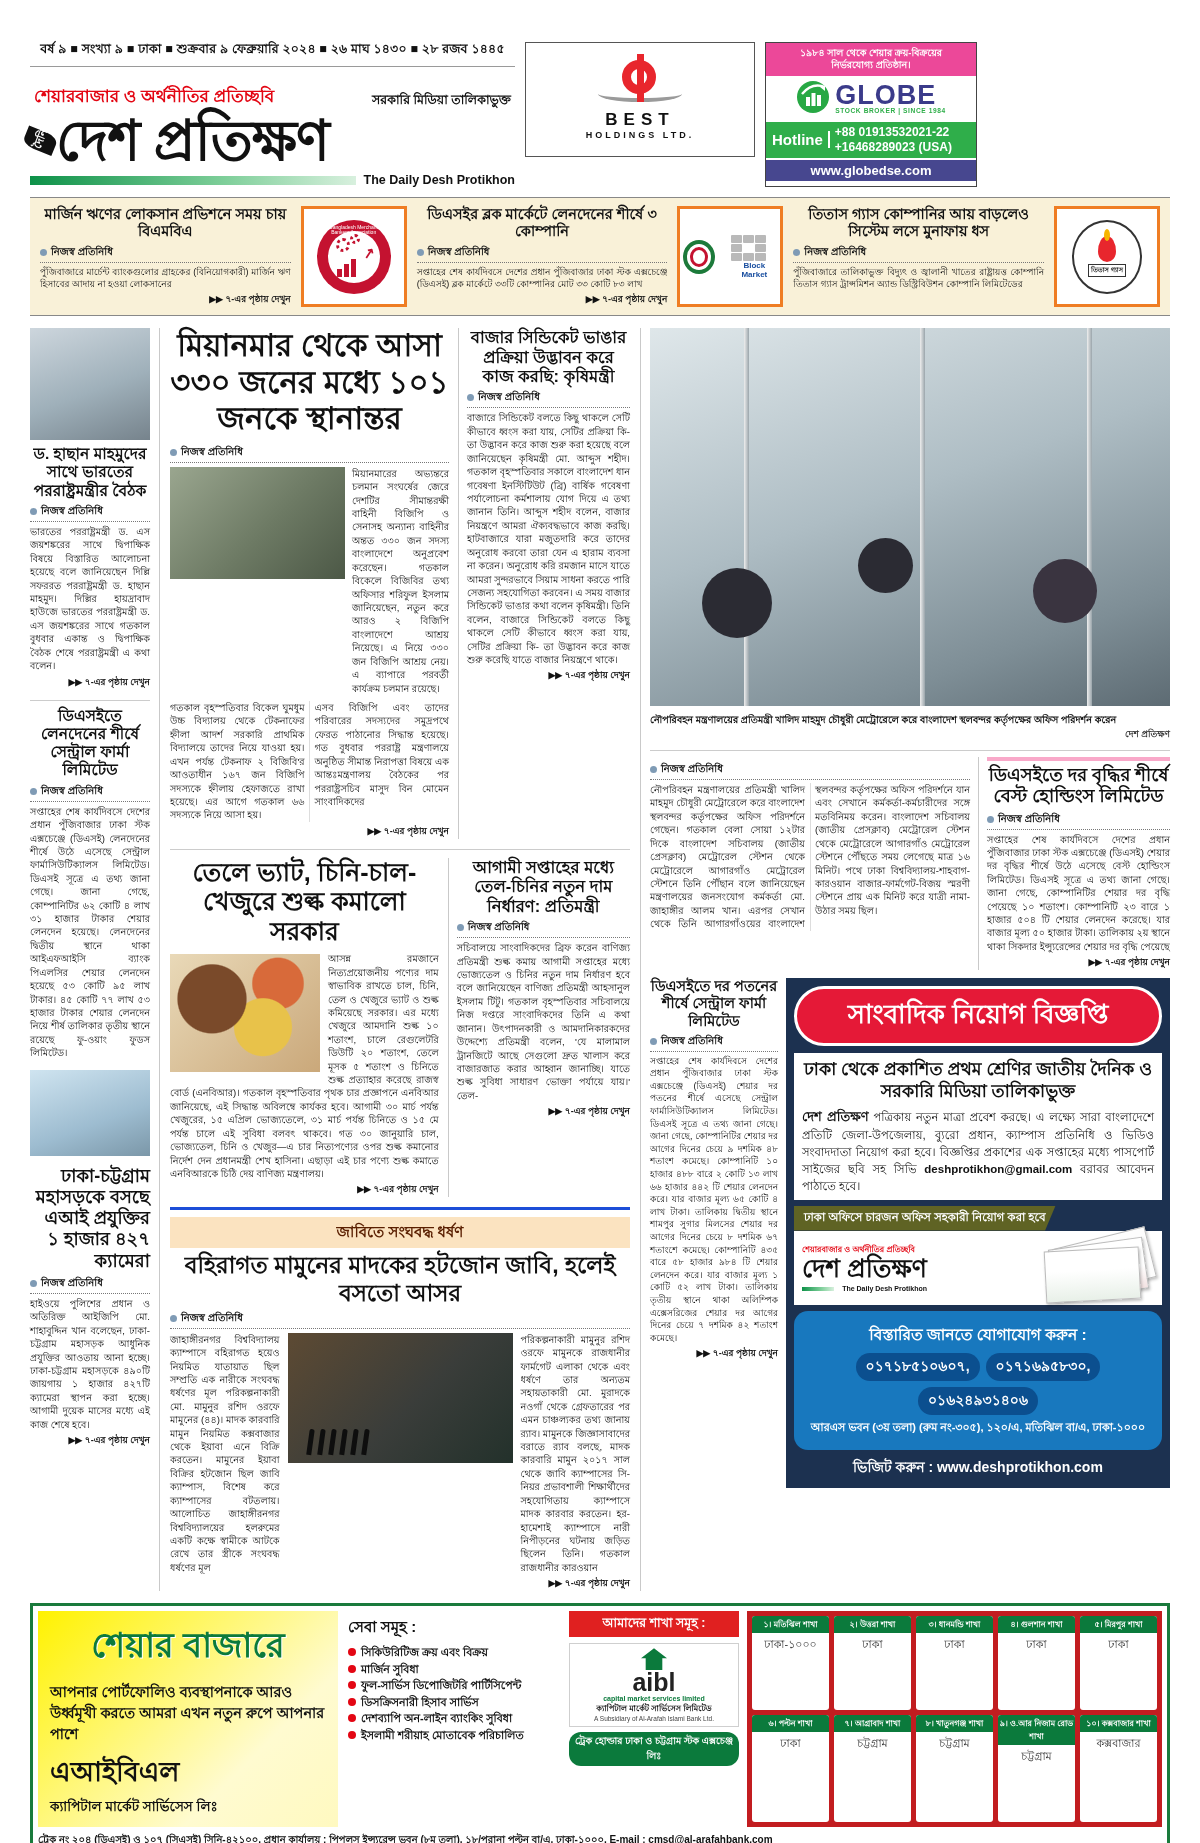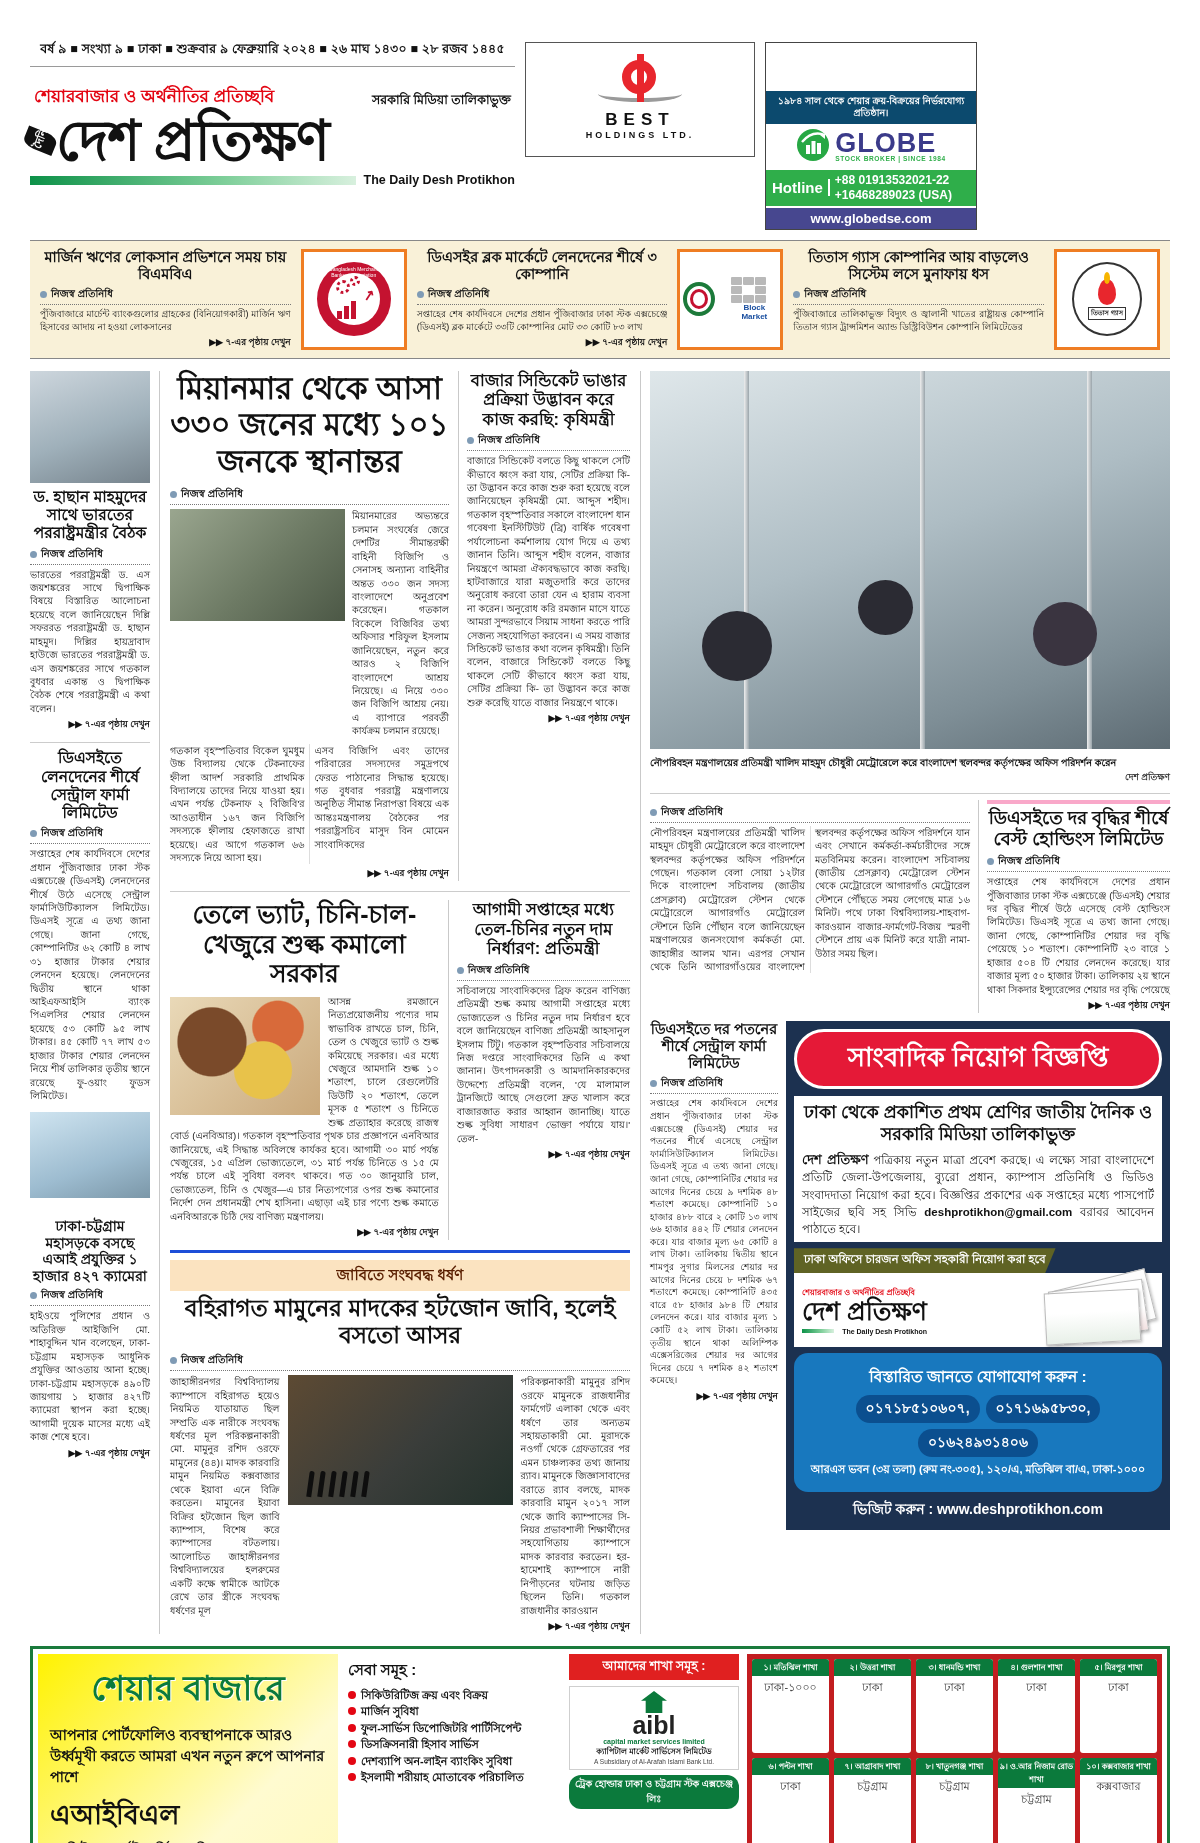--- a/index.html
+++ b/index.html
@@ -26,21 +26,21 @@
   .ad-best { width:230px; height:115px; border:1px solid #555; margin-top:16px;
              display:flex; flex-direction:column; align-items:center; justify-content:center; background:#fff; }
   .best-mark { position:relative; width:64px; height:46px; }
   .best-ring { position:absolute; left:14px; top:0; width:34px; height:34px; border:9px solid #e8262d; border-radius:50%; }
   .best-stem { position:absolute; left:29px; top:-6px; width:7px; height:48px; background:#e8262d; }
   .best-swoosh { position:absolute; left:-10px; top:26px; width:84px; height:16px; border-bottom:4px solid #9a9a9a; border-radius:50%; }
   .best-word { font-size:17px; font-weight:bold; letter-spacing:6px; margin-top:4px; }
   .best-word2 { font-size:9px; font-weight:bold; letter-spacing:3px; }
 
   .ad-globe { width:212px; margin-top:16px; border:1px solid #444; display:flex; flex-direction:column; }
-  .globe-tag { background:#0c4a6e; color:#fff; font-size:9.5px; font-weight:bold; text-align:center; padding:4px 0; line-height:1.3;margin-top:48px; }
+  .globe-tag { background:#ec4899; color:#fff; font-size:9.5px; font-weight:bold; text-align:center; padding:4px 22px; line-height:1.3; }
   .globe-mid { background:#fff; display:flex; align-items:center; justify-content:center; gap:5px; padding:4px 2px; }
   .globe-brand { color:#3b3b8a; font-weight:900; font-size:27px; letter-spacing:1px; line-height:.9; }
   .globe-sub { color:#2fae4a; font-size:6.6px; font-weight:bold; letter-spacing:.6px; }
   .globe-green { background:#2fae4a; color:#fff; display:flex; align-items:center; gap:5px; padding:3px 6px; }
   .hotline { font-size:15px; font-weight:bold; border-right:2px solid #fff; padding-right:5px; }
   .globe-phones { font-size:12px; font-weight:bold; line-height:1.25; }
   .globe-site { background:#47478f; color:#fff; text-align:center; font-size:13px; font-weight:bold; padding:3px 0; margin-top:2px; }
 
   
   .teasers { margin-top:10px; border-top:1.5px solid #888; border-bottom:1.5px solid #888;
@@ -341,21 +341,21 @@
         <div class="hl" style="font-size:15.5px;">ডিএসইতে লেনদেনের শীর্ষে সেন্ট্রাল ফার্মা লিমিটেড</div>
         <div class="byline">
             <span class="dot"></span>
             <span>নিজস্ব প্রতিনিধি</span>
           </div>
         <div class="dotrule"></div>
         <div class="body-text">সপ্তাহের শেষ কার্যদিবসে দেশের প্রধান পুঁজিবাজার ঢাকা স্টক এক্সচেঞ্জে (ডিএসই) লেনদেনের শীর্ষে উঠে এসেছে সেন্ট্রাল ফার্মাসিউটিক্যালস লিমিটেড। ডিএসই সূত্রে এ তথ্য জানা গেছে। জানা গেছে, কোম্পানিটির ৬২ কোটি ৪ লাখ ৩১ হাজার টাকার শেয়ার লেনদেন হয়েছে। লেনদেনের দ্বিতীয় স্থানে থাকা আইএফআইসি ব্যাংক পিএলসির শেয়ার লেনদেন হয়েছে ৫৩ কোটি ৯৫ লাখ টাকার। ৪৫ কোটি ৭৭ লাখ ৫৩ হাজার টাকার শেয়ার লেনদেন নিয়ে শীর্ষ তালিকার তৃতীয় স্থানে রয়েছে ফু-ওয়াং ফুডস লিমিটেড।</div>
       </article>
       <div class="photo" style="height:86px; margin-top:10px; background:linear-gradient(160deg,#cfe4f0,#9dbcd0 60%,#7b97a8);"></div>
       <article>
-        <div class="hl" style="font-size:14px; margin-top:20px;">ঢাকা-চট্টগ্রাম মহাসড়কে বসছে এআই প্রযুক্তির ১ হাজার ৪২৭ ক্যামেরা</div>
+        <div class="hl" style="font-size:18px; margin-top:10px;text-align:right;">ঢাকা-চট্টগ্রাম মহাসড়কে বসছে এআই প্রযুক্তির ১ হাজার ৪২৭ ক্যামেরা</div>
         <div class="byline">
             <span class="dot"></span>
             <span>নিজস্ব প্রতিনিধি</span>
           </div>
         <div class="dotrule"></div>
         <div class="body-text">হাইওয়ে পুলিশের প্রধান ও অতিরিক্ত আইজিপি মো. শাহাবুদ্দিন খান বলেছেন, ঢাকা-চট্টগ্রাম মহাসড়ক আধুনিক প্রযুক্তির আওতায় আনা হচ্ছে। ঢাকা-চট্টগ্রাম মহাসড়কে ৪৯০টি জায়গায় ১ হাজার ৪২৭টি ক্যামেরা স্থাপন করা হচ্ছে। আগামী দুয়েক মাসের মধ্যে এই কাজ শেষে হবে।</div>
         <div class="cont">▶▶ ৭-এর পৃষ্ঠায় দেখুন</div>
       </article>
     </div>
 

